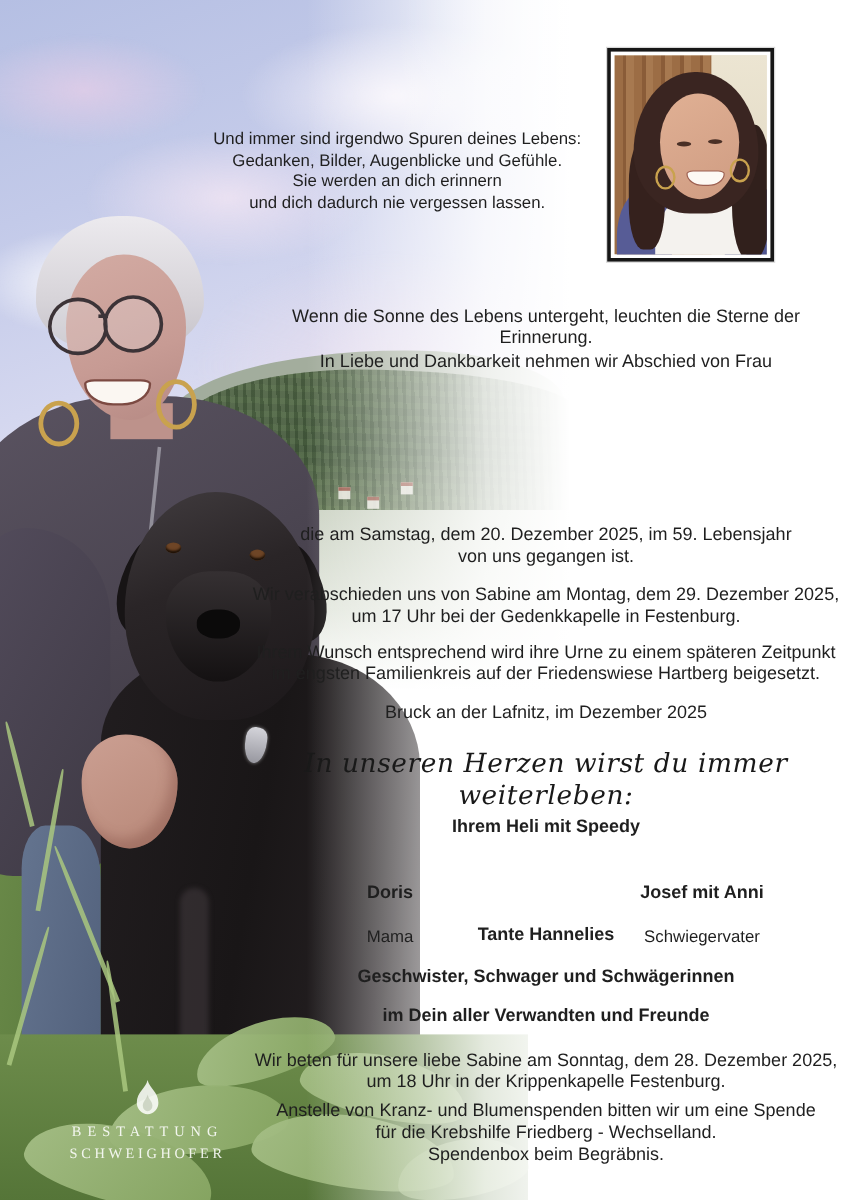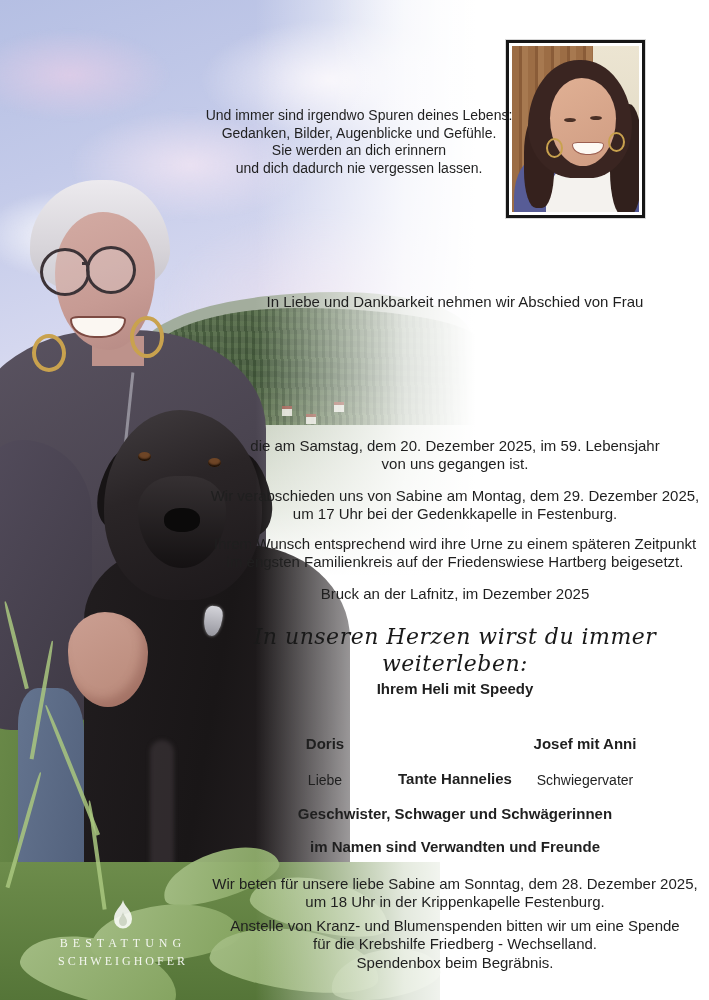--- a/index.html
+++ b/index.html
@@ -103,21 +103,21 @@
            border:1.5px solid #9c5f50;border-radius:20% 20% 50% 50%/25% 25% 90% 90%;}
   .p-hoop{position:absolute;width:13px;height:16px;border:2.5px solid #c9a24e;border-radius:50%;}
   .p-shirt{position:absolute;left:34px;top:116px;width:76px;height:62px;background:#f4f2ee;
            border-radius:40% 40% 0 0/70% 70% 0 0;}
   .p-card-l{position:absolute;left:2px;top:112px;width:46px;height:66px;background:#575c96;border-radius:50% 30% 0 0/60% 30% 0 0;}
   .p-card-r{position:absolute;left:92px;top:104px;width:46px;height:74px;background:#4f5490;border-radius:30% 55% 0 0/30% 62% 0 0;}
 
   
   .txt{position:absolute;left:205px;width:500px;text-align:center;z-index:4;
        font-size:15px;line-height:1.22;color:#1f1f1f;white-space:pre-line;}
-  .poem{left:159px;width:400px;top:107px;font-size:14px;line-height:1.25;text-align:center;}
+  .poem{left:131px;width:400px;top:107px;font-size:14px;line-height:1.25;text-align:center;}
   .name{left:280px;width:420px;top:326px;font-family:"DejaVu Serif",serif;font-style:italic;
         font-size:58px;line-height:1.55;font-weight:400;color:#161616;letter-spacing:1px;}
   .script{font-family:"DejaVu Serif",serif;font-style:italic;font-size:22px;color:#191919;letter-spacing:.5px;}
   .bold{font-weight:bold;}
   .cols{display:flex;gap:20px;}
   .cols>div{width:50%;}
   .rel{font-size:14px;font-weight:normal;}
 
   
   .wm{position:absolute;left:38px;top:900px;width:170px;z-index:3;text-align:center;
@@ -211,49 +211,50 @@
       <div class="p-hoop" style="left:34px;top:92px;"></div>
       <div class="p-hoop" style="left:96px;top:86px;"></div>
     </div>
   </div>
 
   <div class="txt poem">Und immer sind irgendwo Spuren deines Lebens:
 Gedanken, Bilder, Augenblicke und Gefühle.
 Sie werden an dich erinnern
 und dich dadurch nie vergessen lassen.</div>
 
+  <div class="txt" style="top:255px;">Wenn die Sonne des Lebens untergeht, leuchten die Sterne der Erinnerung.</div>
   <div class="txt" style="top:293px;">In Liebe und Dankbarkeit nehmen wir Abschied von Frau</div>
 
 
   <div class="txt" style="top:437px;">die am Samstag, dem 20. Dezember 2025, im 59. Lebensjahr
 von uns gegangen ist.</div>
   <div class="txt" style="top:487px;">Wir verabschieden uns von Sabine am Montag, dem 29. Dezember 2025,
 um 17 Uhr bei der Gedenkkapelle in Festenburg.</div>
   <div class="txt" style="top:535px;">Ihrem Wunsch entsprechend wird ihre Urne zu einem späteren Zeitpunkt
 im engsten Familienkreis auf der Friedenswiese Hartberg beigesetzt.</div>
   <div class="txt" style="top:585px;">Bruck an der Lafnitz, im Dezember 2025</div>
 
   <div class="txt script" style="top:624px;">In unseren Herzen wirst du immer weiterleben:</div>
 
   <div class="txt bold" style="top:680px;">Ihrem Heli mit Speedy</div>
 
   <div class="txt cols" style="top:717px;">
     <div>
       <div class="bold">Doris</div>
-      <div class="rel">Liebe</div>
+      <div class="rel">Mama</div>
     </div>
     <div>
       <div class="bold">Josef mit Anni</div>
       <div class="rel">Schwiegervater</div>
     </div>
   </div>
 
   <div class="txt bold" style="top:770px;">Tante Hannelies</div>
   <div class="txt bold" style="top:805px;">Geschwister, Schwager und Schwägerinnen</div>
-  <div class="txt bold" style="top:838px;">im Namen sind Verwandten und Freunde</div>
+  <div class="txt bold" style="top:838px;">im Dein aller Verwandten und Freunde</div>
 
   <div class="txt" style="top:875px;">Wir beten für unsere liebe Sabine am Sonntag, dem 28. Dezember 2025,
 um 18 Uhr in der Krippenkapelle Festenburg.</div>
   <div class="txt" style="top:917px;">Anstelle von Kranz- und Blumenspenden bitten wir um eine Spende
 für die Krebshilfe Friedberg - Wechselland.
 Spendenbox beim Begräbnis.</div>
 
   <div class="wm">
     <svg class="wm-flame" width="26" height="32" viewBox="0 0 26 32">
       <path d="M13 0 C14.5 7 22 10 22 19 A9 9.5 0 0 1 4 19 C4 10 11.5 7 13 0 Z" fill="rgba(255,255,255,.92)"></path>

